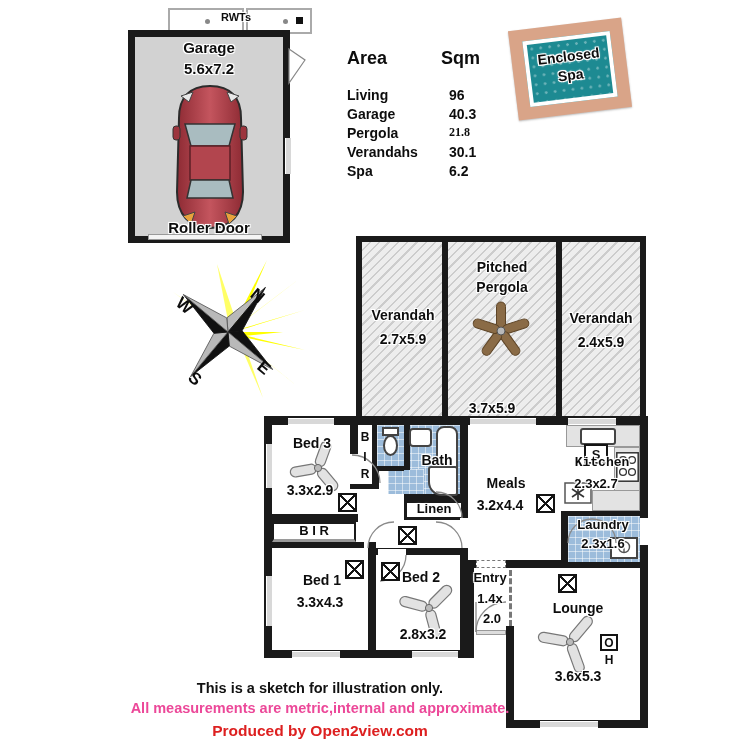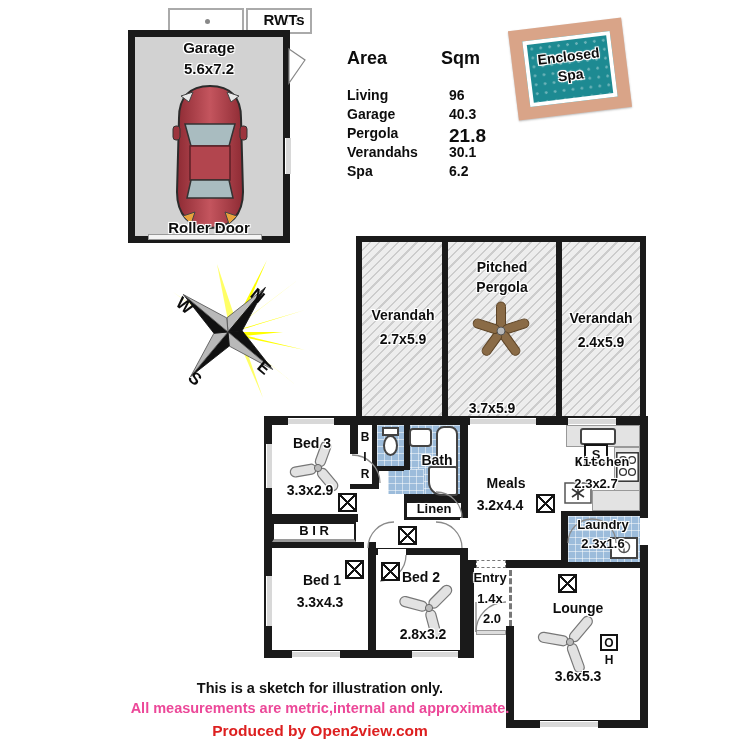--- a/index.html
+++ b/index.html
@@ -30,21 +30,21 @@
 </head>
 <body>
 
 <div class="canvas">
 
   <div class="abs" style="left:168px;top:8px;width:76px;height:26px;background:#fff;border:2px solid #aaa;box-sizing:border-box;"></div>
   <div class="abs" style="left:246px;top:8px;width:66px;height:26px;background:#fff;border:2px solid #aaa;box-sizing:border-box;"></div>
   <div class="abs" style="left:205px;top:19px;width:5px;height:5px;border-radius:50%;background:#888;"></div>
   <div class="abs" style="left:283px;top:19px;width:5px;height:5px;border-radius:50%;background:#888;"></div>
   <div class="abs" style="left:296px;top:17px;width:7px;height:7px;background:#111;"></div>
-  <div class="lbl halo" style="left:168px;top:11px;width:136px;font-size:15px;margin-left:48px;">RWTs</div>
+  <div class="lbl halo" style="left:168px;top:11px;width:136px;font-size:11px;">RWTs</div>
 
   <div class="abs" style="left:128px;top:30px;width:162px;height:213px;background:#d2d2d2;border:7px solid #1a1a1a;box-sizing:border-box;"></div>
 
   <svg class="abs" style="left:288px;top:48px;" width="20" height="38" viewBox="0 0 20 38">
     <polygon points="1,1 17,12 1,35" fill="#ffffff" stroke="#888" stroke-width="1.2"></polygon>
   </svg>
   <div class="winV" style="left:285px;top:138px;height:36px;"></div>
 
   <svg class="abs" style="left:171px;top:84px;" width="78" height="146" viewBox="0 0 78 146">
     <defs>
@@ -71,21 +71,21 @@
   <div class="abs" style="left:148px;top:234px;width:114px;height:6px;background:#f4f4f4;border:1px solid #999;box-sizing:border-box;"></div>
   <div class="lbl halo" style="left:128px;top:219px;width:162px;font-size:15px;">Roller Door</div>
 
   <div class="lbl" style="left:347px;top:48px;font-size:18px;text-align:center;">Area</div>
   <div class="lbl" style="left:441px;top:48px;font-size:18px;text-align:left;">Sqm</div>
   <div class="lbl" style="left:347px;top:87px;font-size:14px;text-align:left;">Living</div>
   <div class="lbl" style="left:449px;top:87px;font-size:14px;text-align:left;">96</div>
   <div class="lbl" style="left:347px;top:106px;font-size:14px;text-align:left;">Garage</div>
   <div class="lbl" style="left:449px;top:106px;font-size:14px;text-align:left;">40.3</div>
   <div class="lbl" style="left:347px;top:125px;font-size:14px;text-align:left;">Pergola</div>
-  <div class="lbl" style="left:449px;top:125px;font-size:19px;text-align:left;">21.8</div>
+  <div class="lbl" style="left:449px;top:125px;font-size:12px;text-align:left;font-family:Liberation Serif, serif;">21.8</div>
   <div class="lbl" style="left:347px;top:144px;font-size:14px;text-align:left;">Verandahs</div>
   <div class="lbl" style="left:449px;top:144px;font-size:14px;text-align:center;">30.1</div>
   <div class="lbl" style="left:347px;top:163px;font-size:14px;text-align:left;">Spa</div>
   <div class="lbl" style="left:449px;top:163px;font-size:14px;text-align:left;">6.2</div>
 
   <div class="abs" style="left:513px;top:24px;width:114px;height:90px;background:#d9a488;transform:rotate(-7deg);box-shadow:0 1px 2px rgba(0,0,0,.25);">
     <div class="abs" style="left:13px;top:12px;right:13px;bottom:12px;background-color:#1d8a92;border:4px solid #fff;
                 background-image:radial-gradient(rgba(255,255,255,.35) 1px,transparent 1.6px);background-size:9px 9px;"></div>
     <div class="lbl halo" style="left:0;top:24px;width:114px;font-size:14px;">Enclosed</div>
     <div class="lbl halo" style="left:0;top:43px;width:114px;font-size:14px;">Spa</div>

